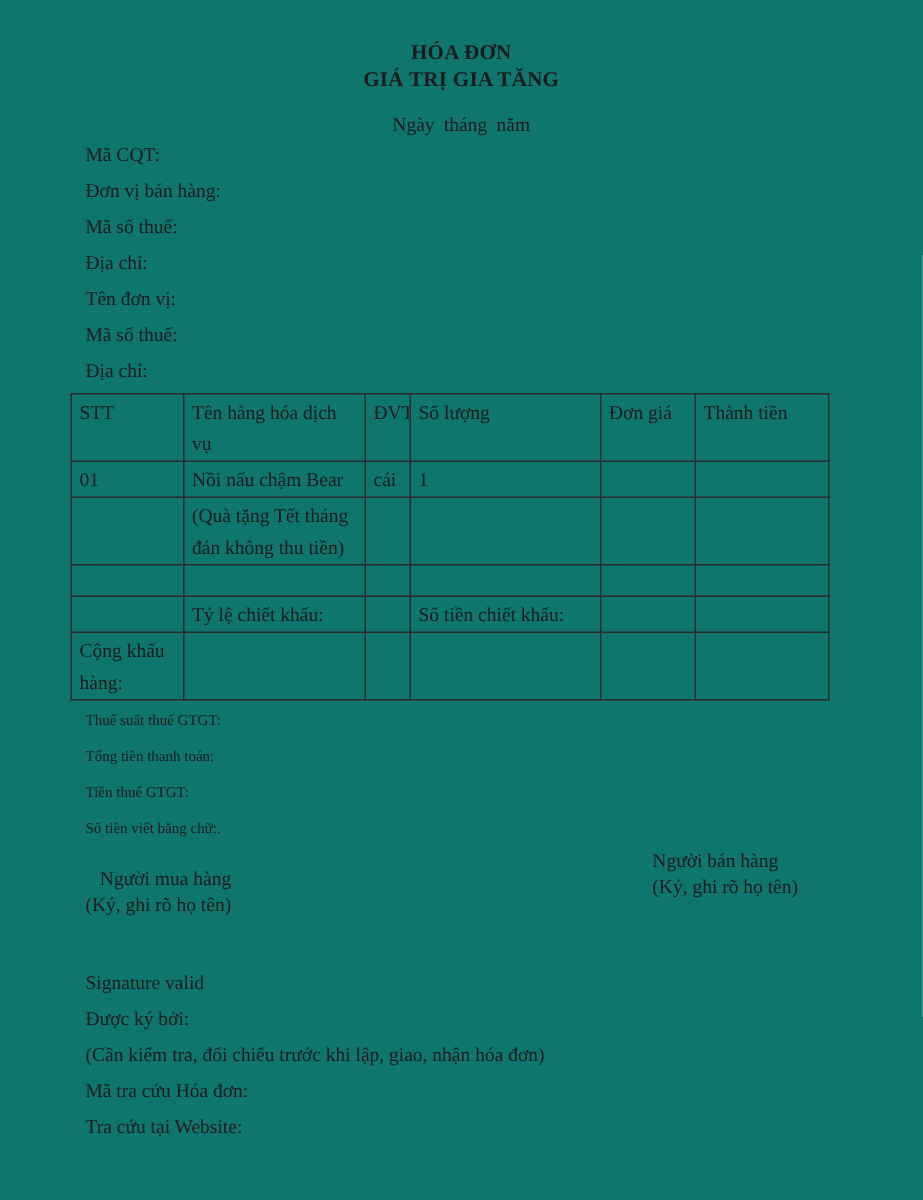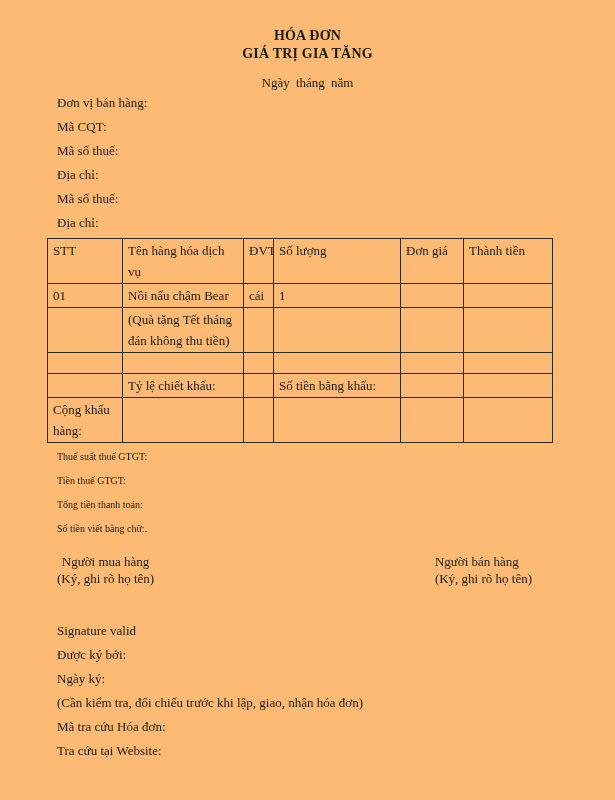--- a/index.html
+++ b/index.html
@@ -5,21 +5,21 @@
   html, body { margin: 0; padding: 0; }
   body {
     width: 615px; height: 800px;
     background: #f6f6f6;
     font-family: "Liberation Serif", "DejaVu Serif", serif;
   }
   .page {
     position: relative;
     width: 615px; height: 800px;
     box-sizing: border-box;
-    background: #fdba74;
+    background: #0f766e;
     color: #1b1b1b;
     padding: 27px 0 0 47px;
     overflow: hidden;
   }
   .title-wrap { width: 521px; text-align: center; }
   .title-line {
     font-size: 14px; font-weight: bold; line-height: 18px;
     letter-spacing: 0.2px;
   }
   .date-line {
@@ -53,49 +53,50 @@
   tr.r-item { height: 23px; }
   tr.r-gift { height: 42px; }
   tr.r-empty { height: 21px; }
   tr.r-discount { height: 23px; }
   tr.r-subtotal { height: 40px; }
   .totals { margin-top: 5px; }
   .total-line {
     font-size: 10px; line-height: 17px;
     margin: 0 0 7px 10px;
   }
-  .total-line:last-child { margin-bottom: 16px; }
+  .total-line:last-child { margin-bottom: 4px; }
   .sig-row {
     display: flex; margin-top: 4px; width: 568px;
   }
   .sig-block { font-size: 13px; line-height: 17px; }
-  .sig-buyer { margin-left: 10px; text-align: center; }
+  .sig-buyer { margin-left: 10px; text-align: right; margin-top: 12px; }
   .sig-seller { margin-left: auto; margin-right: 83px; }
   .footer { margin-top: 35px; }
   .footer-line {
     font-size: 13px; line-height: 17px;
     margin: 0 0 7px 10px;
   }
 </style>
 </head>
 <body>
 
 <div class="page">
 
   <div class="title-wrap">
     <div class="title-line">HÓA ĐƠN</div>
     <div class="title-line">GIÁ TRỊ GIA TĂNG</div>
   </div>
   <div class="date-line">Ngày tháng năm</div>
 
   <div class="fields">
+    <div class="field-line">Mã CQT:</div>
     <div class="field-line">Đơn vị bán hàng:</div>
-    <div class="field-line">Mã CQT:</div>
     <div class="field-line">Mã số thuế:</div>
     <div class="field-line">Địa chỉ:</div>
+    <div class="field-line">Tên đơn vị:</div>
     <div class="field-line">Mã số thuế:</div>
     <div class="field-line">Địa chỉ:</div>
   </div>
 
   <table class="items">
     <colgroup>
       <col class="col-stt">
         <col class="col-name">
         <col class="col-unit">
       <col class="col-qty">
@@ -134,55 +135,54 @@
         <td></td>
         <td></td>
         <td></td>
         <td></td>
         <td></td>
       </tr>
       <tr class="r-discount">
         <td></td>
         <td>Tỷ lệ chiết khấu:</td>
         <td></td>
-        <td>Số tiền bằng khấu:</td>
+        <td>Số tiền chiết khấu:</td>
         <td></td>
         <td></td>
       </tr>
       <tr class="r-subtotal">
         <td>Cộng khấu hàng:</td>
         <td></td>
         <td></td>
         <td></td>
         <td></td>
         <td></td>
       </tr>
     </tbody>
   </table>
 
   <div class="totals">
     <div class="total-line">Thuế suất thuế GTGT:</div>
+    <div class="total-line">Tổng tiền thanh toán:</div>
     <div class="total-line">Tiền thuế GTGT:</div>
-    <div class="total-line">Tổng tiền thanh toán:</div>
     <div class="total-line">Số tiền viết bằng chữ:.</div>
   </div>
 
   <div class="sig-row">
     <div class="sig-block sig-buyer">
       <div>Người mua hàng</div>
       <div>(Ký, ghi rõ họ tên)</div>
     </div>
     <div class="sig-block sig-seller">
       <div>Người bán hàng</div>
       <div>(Ký, ghi rõ họ tên)</div>
     </div>
   </div>
 
   <div class="footer">
     <div class="footer-line">Signature valid</div>
     <div class="footer-line">Được ký bởi:</div>
-    <div class="footer-line">Ngày ký:</div>
     <div class="footer-line">(Cần kiểm tra, đối chiếu trước khi lập, giao, nhận hóa đơn)</div>
     <div class="footer-line">Mã tra cứu Hóa đơn:</div>
     <div class="footer-line">Tra cứu tại Website:</div>
   </div>
 
 </div>
 
 </body></html>

